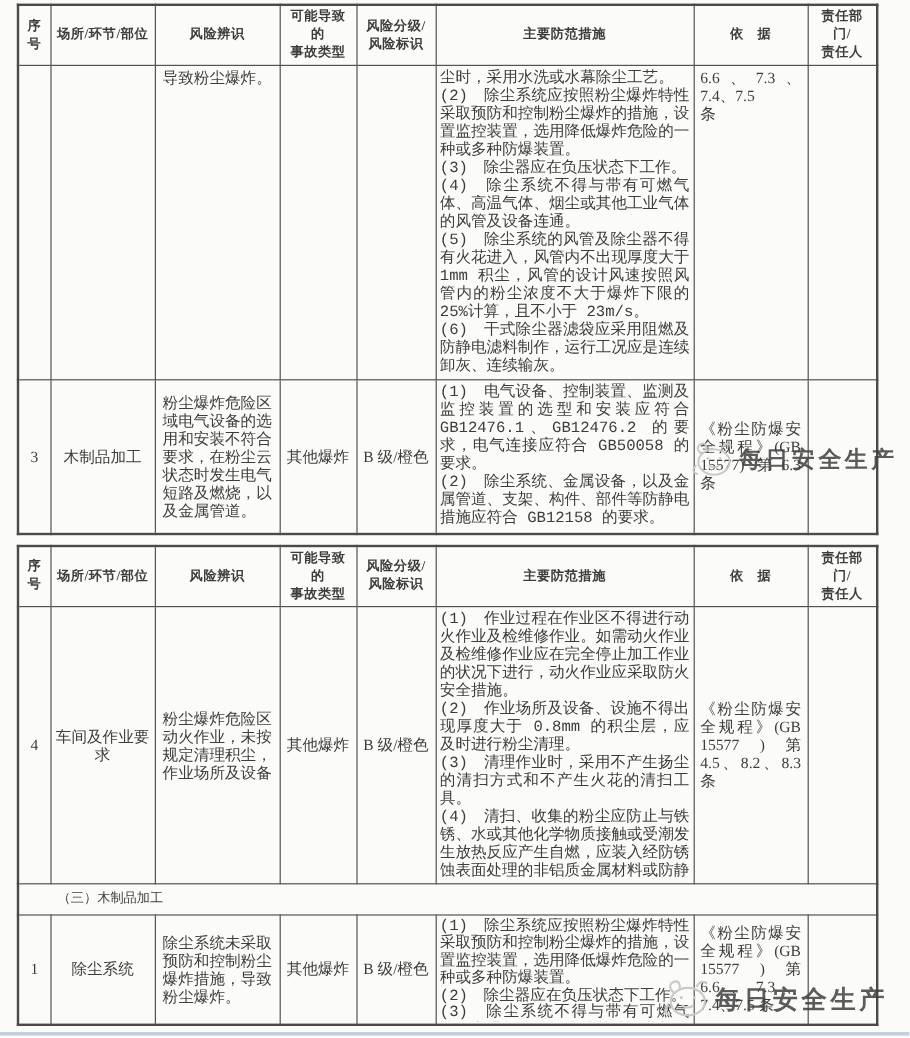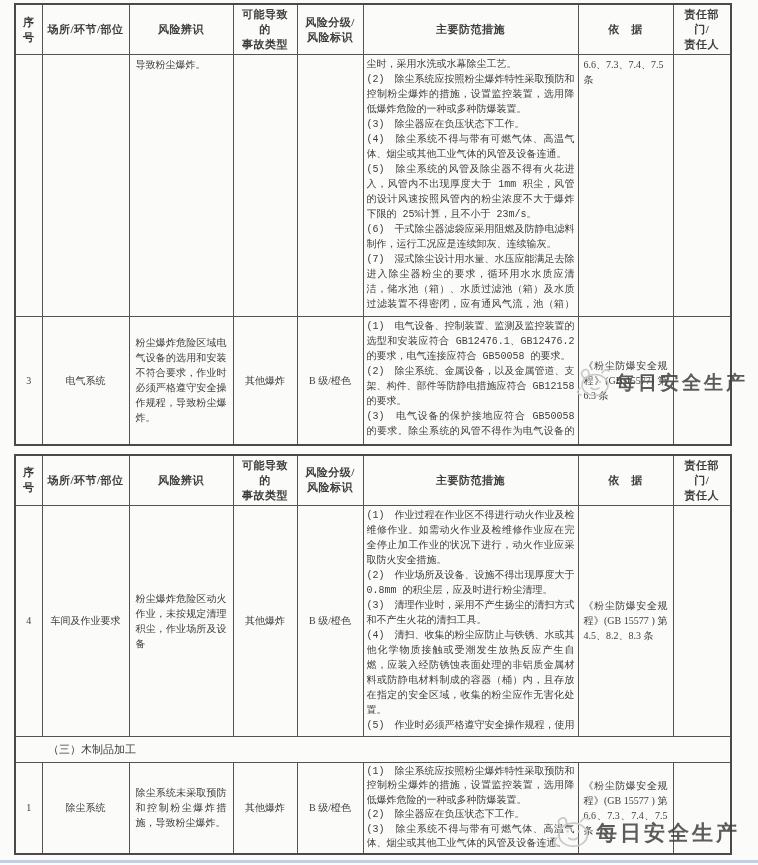--- a/index.html
+++ b/index.html
@@ -9,21 +9,21 @@
     font-family:"Liberation Serif","DejaVu Serif",serif;
   }
   .page{position:relative;width:758px;height:865px;}
   table.risk{
     border-collapse:collapse;table-layout:fixed;width:716px;margin-left:14px;
     background:transparent;
   }
   table.risk{border:2px solid #4a4a4a;}
   .risk th,.risk td{
     border:1px solid #555351;
-    font-size:10px;line-height:15px;
+    font-size:13px;line-height:15px;
     padding:2px 4px;overflow:hidden;
     color:#3f3d3c;
   }
   .risk th{
     font-weight:bold;text-align:center;vertical-align:middle;
     white-space:pre-line;font-size:11px;line-height:15px;letter-spacing:.5px;
   }
   td.c{text-align:center;vertical-align:middle;}
   td.risktxt{text-align:justify;vertical-align:middle;padding:2px 6px;}
   td.measures{text-align:justify;vertical-align:top;padding:2px 3px;font-family:Liberation Mono, monospace;}
@@ -101,22 +101,22 @@
 (5)　除尘系统的风管及除尘器不得有火花进入，风管内不出现厚度大于 1mm 积尘，风管的设计风速按照风管内的粉尘浓度不大于爆炸下限的 25%计算，且不小于 23m/s。
 (6)　干式除尘器滤袋应采用阻燃及防静电滤料制作，运行工况应是连续卸灰、连续输灰。
 (7)　湿式除尘设计用水量、水压应能满足去除进入除尘器粉尘的要求，循环用水水质应清洁，储水池（箱）、水质过滤池（箱）及水质过滤装置不得密闭，应有通风气流，池（箱）内不得存在沉积泥浆。</div>
       </td>
       <td class="basis vtop">6.6、7.3、7.4、7.5
 条</td>
       <td class="c"></td>
     </tr>
     <tr class="h128">
       <td class="c">3</td>
-      <td class="c">电气系统</td>
-      <td class="risktxt">粉尘爆炸危险区域电气设备的选用和安装不符合要求，作业时必须严格遵守安全操作规程，导致粉尘爆炸。</td>
+      <td class="c">木制品加工</td>
+      <td class="risktxt">粉尘爆炸危险区域电气设备的选用和安装不符合要求，在粉尘云状态时发生电气短路及燃烧，以及金属管道。</td>
       <td class="c">其他爆炸</td>
       <td class="c">B 级/橙色</td>
       <td class="measures">
         <div class="clip h120 pre">(1)　电气设备、控制装置、监测及监控装置的选型和安装应符合 GB12476.1、GB12476.2 的要求，电气连接应符合 GB50058 的要求。
 (2)　除尘系统、金属设备，以及金属管道、支架、构件、部件等防静电措施应符合 GB12158 的要求。
 (3)　电气设备的保护接地应符合 GB50058 的要求。除尘系统的风管不得作为电气设备的接地导体。
 (4)　电气线路、电气设备、控制装置、监测及监控</div>
       </td>
       <td class="basis">《粉尘防爆安全规程》(GB 15577) 第6.3 条</td>
       <td class="c"></td>

